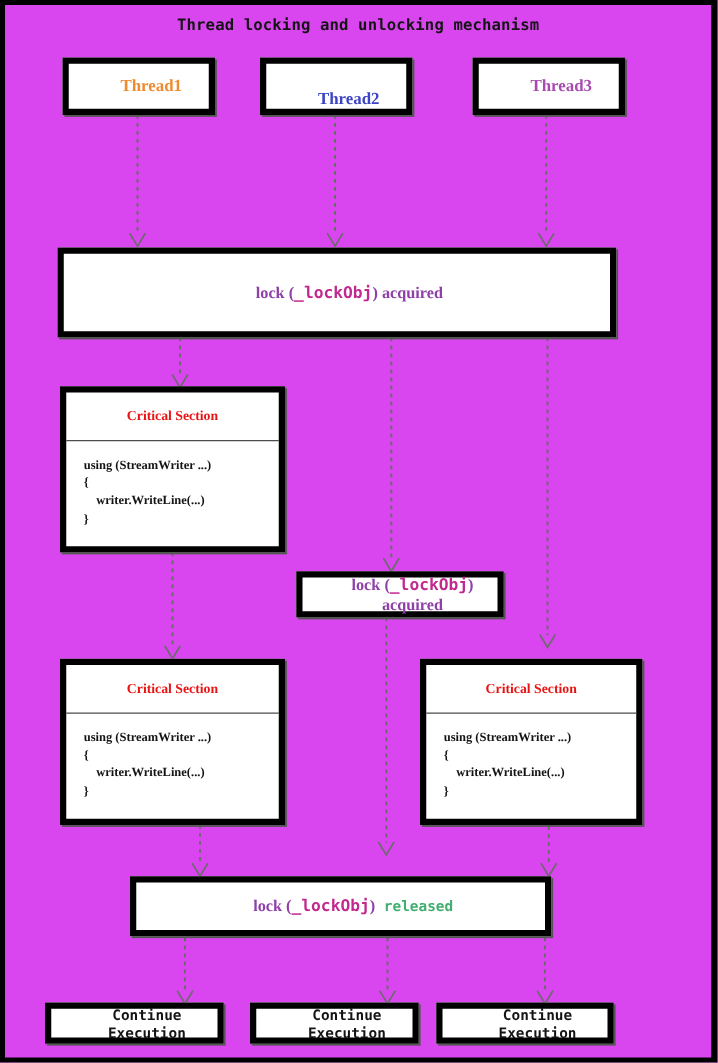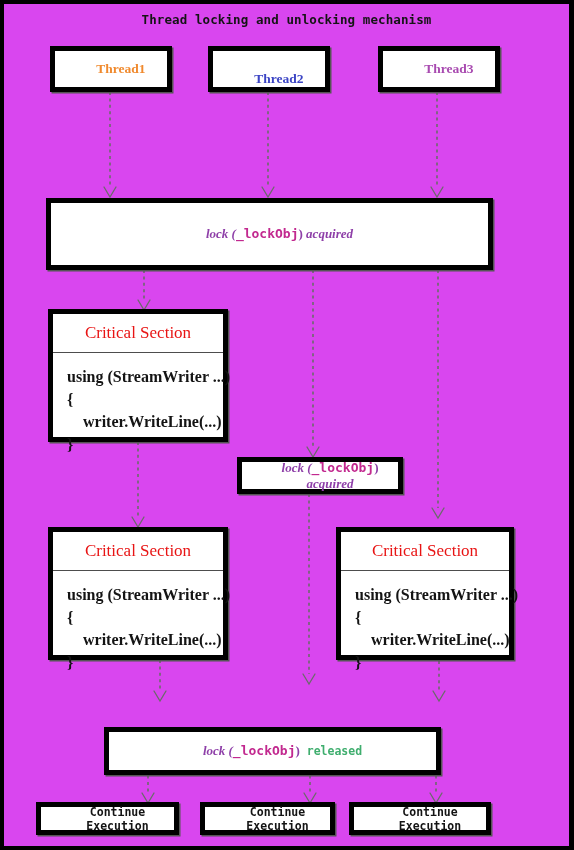--- a/index.html
+++ b/index.html
@@ -16,31 +16,31 @@
   .title{position:absolute;left:0;right:0;top:8px;text-align:center;
          font-family:"DejaVu Sans Mono","Liberation Mono",monospace;
          font-size:12.5px;font-weight:bold;color:#141414;letter-spacing:0.1px;}
 
   .thread-label{font-family:"Liberation Serif",serif;font-weight:bold;font-size:13.5px;}
   .t1{color:#f08a2e;}
   .t2{color:#3b44c4;}
   .t3{color:#a84ab0;}
 
   .lock-text{font-size:13px;font-weight:bold;}
-  .lock-serif{font-family:"Liberation Serif",serif;color:#8e3fa8;font-style:italic;}
+  .lock-serif{font-family:"Liberation Serif",serif;color:#8e3fa8;}
   .lock-mono{font-family:"DejaVu Sans Mono","Liberation Mono",monospace;color:#c2298f;font-size:13px;}
   .lock-paren{font-family:"Liberation Serif",serif;color:#8e3fa8;}
   .rel-mono{font-family:"DejaVu Sans Mono","Liberation Mono",monospace;color:#3fae6e;font-size:11.5px;font-weight:bold;}
 
   .cs-head{position:absolute;left:0;right:0;top:0;height:38px;
            display:flex;align-items:center;justify-content:center;
            border-bottom:1px solid #4d4d4d;
-           font-family:"Liberation Serif",serif;font-weight:normal;font-size:17px;color:#e81414;}
+           font-family:"Liberation Serif",serif;font-weight:bold;font-size:11px;color:#e81414;}
   .cs-body{position:absolute;left:0;right:0;top:38px;bottom:0;padding:14px 0 0 14px;
-           font-family:"Liberation Serif",serif;font-weight:bold;font-size:16px;color:#141414;
+           font-family:"Liberation Serif",serif;font-weight:bold;font-size:10px;color:#141414;
            line-height:1.42;white-space:pre;}
 
   .cont-label{font-family:"DejaVu Sans Mono","Liberation Mono",monospace;
               font-size:11.5px;font-weight:bold;color:#141414;text-align:center;}
 
   svg.arrows{position:absolute;left:0;top:0;width:565px;height:842px;pointer-events:none;}
 </style>
 </head>
 <body>
 
@@ -129,21 +129,21 @@
     </div>
 
     <div class="box" style="left:332px;top:523px;width:178px;height:133px;">
       <div class="cs-head">Critical Section</div>
       <div class="cs-body">using (StreamWriter ...)
 {
     writer.WriteLine(...)
 }</div>
     </div>
 
-    <div class="box ctr" style="left:100px;top:723px;width:337px;height:48px;">
+    <div class="box ctr" style="left:100px;top:697px;width:337px;height:48px;">
       <span class="lock-text">
         <span class="lock-serif">lock (</span><span class="lock-mono">_lockObj</span><span class="lock-paren">)</span><span class="rel-mono"> released</span>
       </span>
     </div>
 
     <div class="box ctr" style="left:32px;top:798px;width:143px;height:33px;">
       <span class="cont-label">Continue Execution</span>
     </div>
     <div class="box ctr" style="left:196px;top:798px;width:135px;height:33px;">
       <span class="cont-label">Continue Execution</span>

